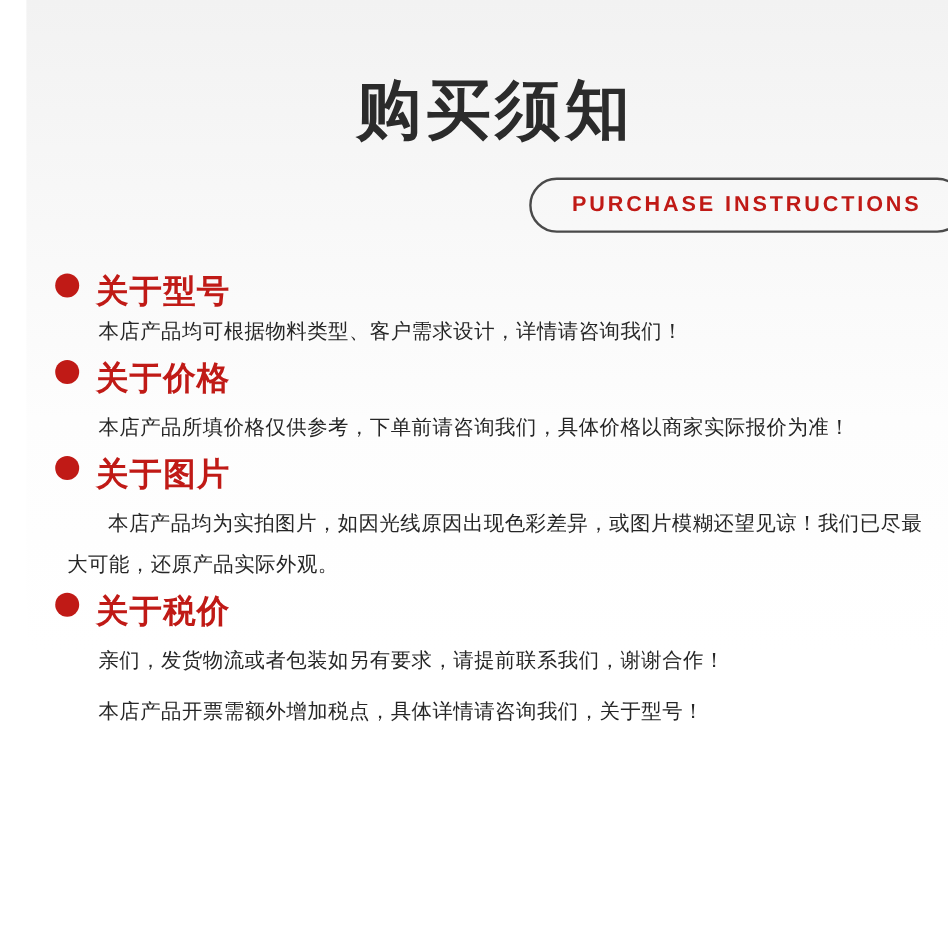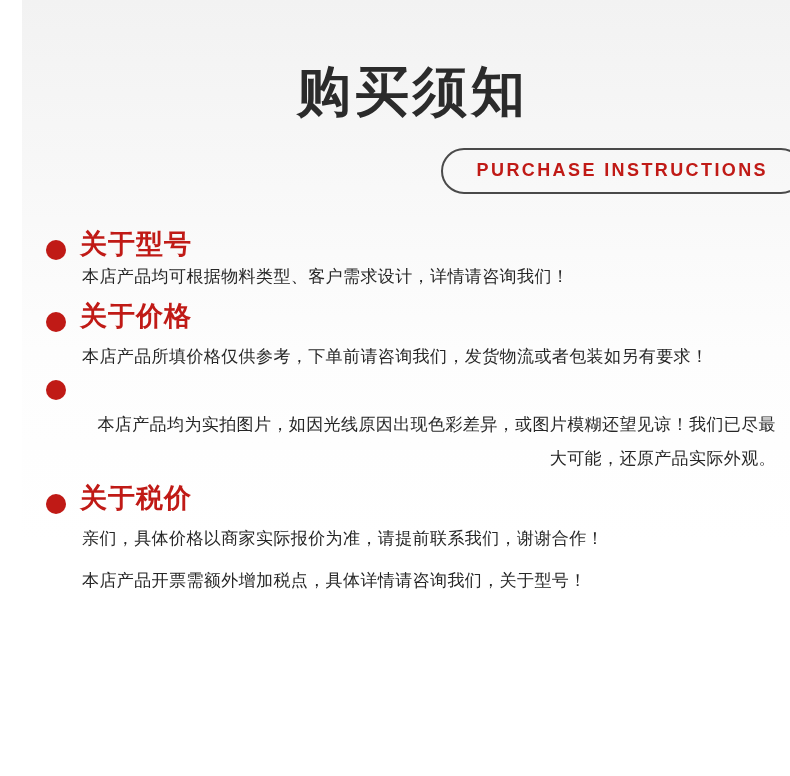--- a/index.html
+++ b/index.html
@@ -66,21 +66,21 @@
     margin-top: 34px;
     padding: 0 22px 0 18px;
   }
 
   .section {
     margin-bottom: 6px;
   }
 
   .sec-head {
     display: flex;
-    align-items: flex-end;
+    align-items: flex-start;
     gap: 14px;
     padding-left: 6px;
   }
 
   .bullet {
     width: 20px;
     height: 20px;
     border-radius: 50%;
     background: #c01a16;
     flex: 0 0 auto;
@@ -101,21 +101,20 @@
     line-height: 34px;
     color: #262626;
     margin-top: 8px;
     padding: 0 6px 0 42px;
     letter-spacing: 0.4px;
   }
 
   .sec-body.indent {
     text-indent: 2em;
     padding-left: 16px;
-    text-align: right;
   }
 
   .s1 { margin-top: 0; }
 </style>
 </head>
 <body>
 
 <div class="page">
 
   <div class="header">
@@ -133,36 +132,37 @@
         <span class="sec-title">关于型号</span>
       </div>
       <div class="sec-body s1">本店产品均可根据物料类型、客户需求设计，详情请咨询我们！</div>
     </div>
 
     <div class="section">
       <div class="sec-head">
         <span class="bullet"></span>
         <span class="sec-title">关于价格</span>
       </div>
-      <div class="sec-body">本店产品所填价格仅供参考，下单前请咨询我们，发货物流或者包装如另有要求！</div>
+      <div class="sec-body">本店产品所填价格仅供参考，下单前请咨询我们，具体价格以商家实际报价为准！</div>
     </div>
 
     <div class="section">
       <div class="sec-head">
         <span class="bullet"></span>
+        <span class="sec-title">关于图片</span>
       </div>
       <div class="sec-body indent">本店产品均为实拍图片，如因光线原因出现色彩差异，或图片模糊还望见谅！我们已尽最大可能，还原产品实际外观。</div>
     </div>
 
     <div class="section">
       <div class="sec-head">
         <span class="bullet"></span>
         <span class="sec-title">关于税价</span>
       </div>
-      <div class="sec-body">亲们，具体价格以商家实际报价为准，请提前联系我们，谢谢合作！</div>
+      <div class="sec-body">亲们，发货物流或者包装如另有要求，请提前联系我们，谢谢合作！</div>
     </div>
 
     <div class="section">
       <div class="sec-body">本店产品开票需额外增加税点，具体详情请咨询我们，关于型号！</div>
     </div>
 
   </div>
 </div>
 
 </body></html>

